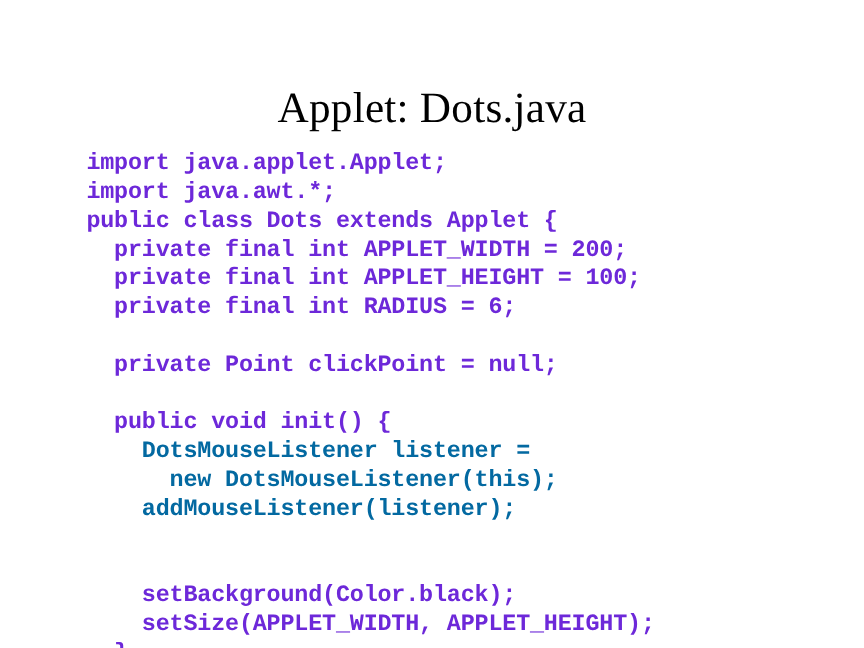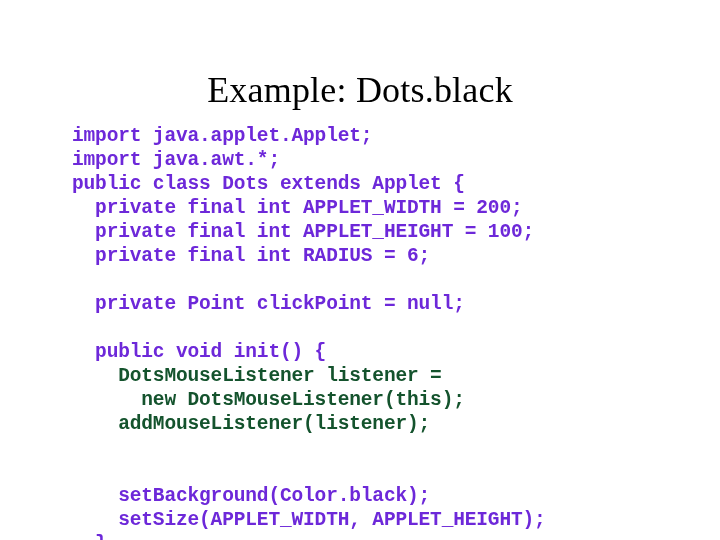--- a/index.html
+++ b/index.html
@@ -49,24 +49,24 @@
   }
   .code-line {
     display: block;
     height: 24px;
     white-space: pre;
   }
   .code-line.blank {
     height: 24px;
   }
   .c-black { color: #6d28d9; }
-  .c-red   { color: #14532d; }
+  .c-red   { color: #0369a1; }
 </style>
 </head>
 <body>
 
 <div class="slide">
 
-  <div class="slide-title">Example: Dots.black</div>
+  <div class="slide-title">Applet: Dots.java</div>
 
   <div class="code-block" id="code-block"><span class="code-line c-black">import java.applet.Applet;</span><span class="code-line c-black">import java.awt.*;</span><span class="code-line c-black">public class Dots extends Applet {</span><span class="code-line c-black">  private final int APPLET_WIDTH = 200;</span><span class="code-line c-black">  private final int APPLET_HEIGHT = 100;</span><span class="code-line c-black">  private final int RADIUS = 6;</span><span class="code-line c-black blank">&nbsp;</span><span class="code-line c-black">  private Point clickPoint = null;</span><span class="code-line c-black blank">&nbsp;</span><span class="code-line c-black">  public void init() {</span><span class="code-line c-red">    DotsMouseListener listener =</span><span class="code-line c-red">      new DotsMouseListener(this);</span><span class="code-line c-red">    addMouseListener(listener);</span><span class="code-line c-black blank">&nbsp;</span><span class="code-line c-black blank">&nbsp;</span><span class="code-line c-black">    setBackground(Color.black);</span><span class="code-line c-black">    setSize(APPLET_WIDTH, APPLET_HEIGHT);</span><span class="code-line c-black">  }</span></div>
 
 </div>
 
 </body></html>

